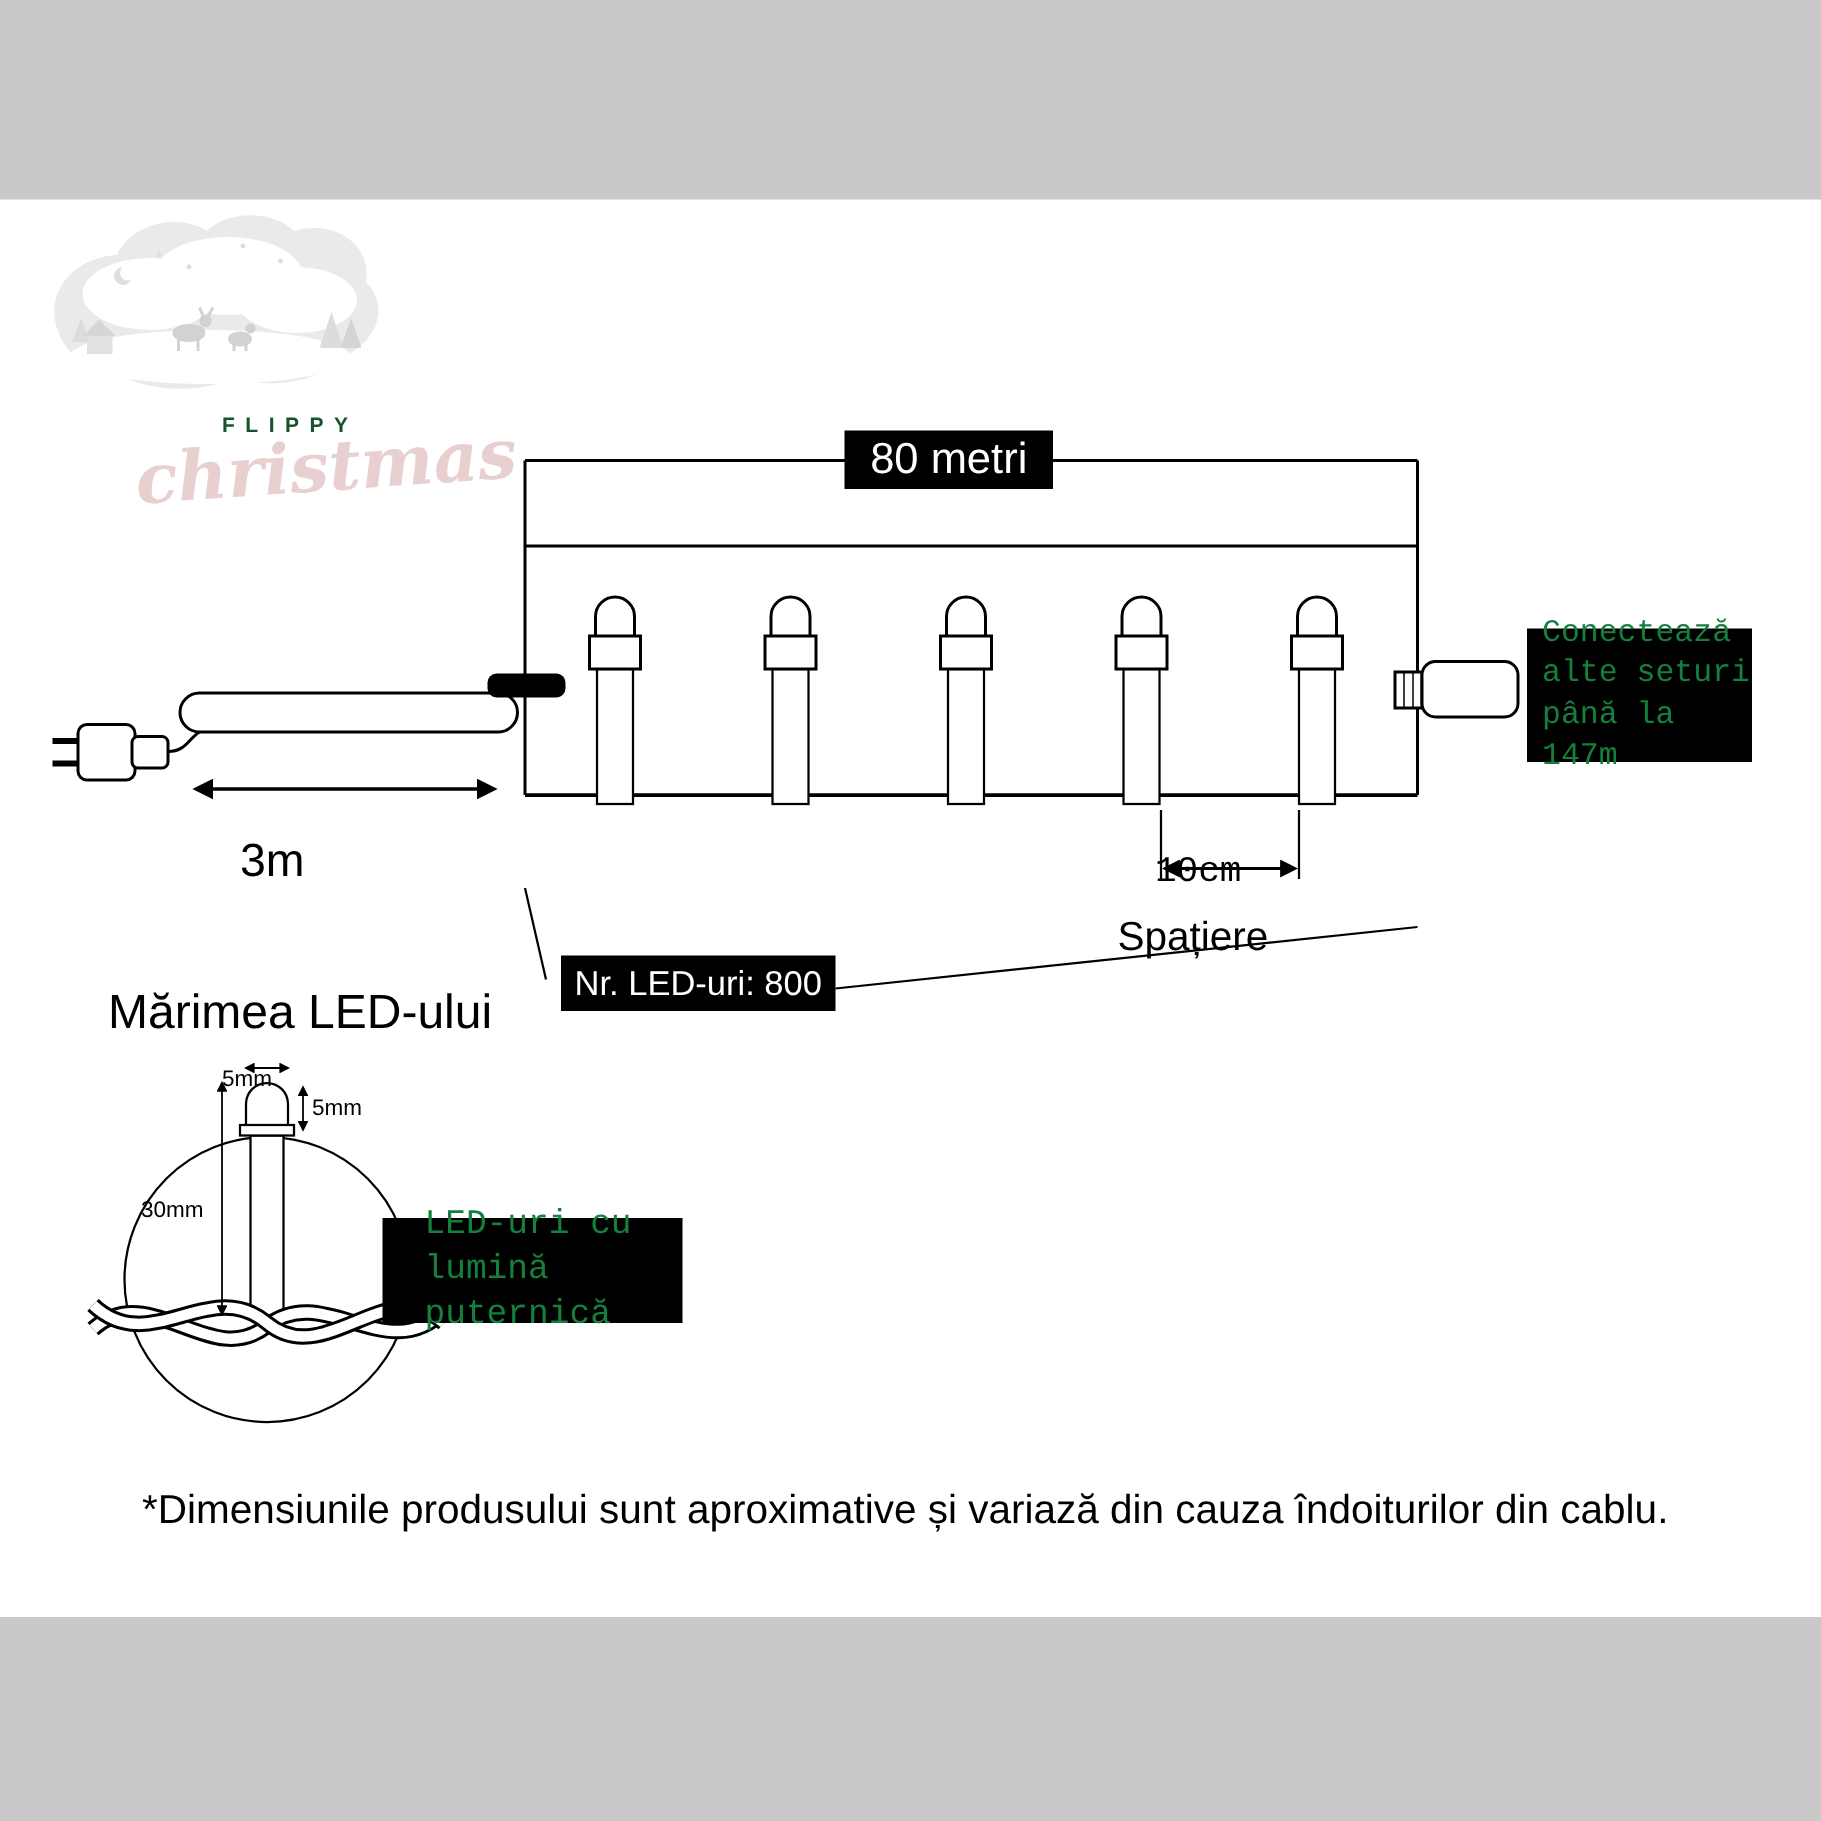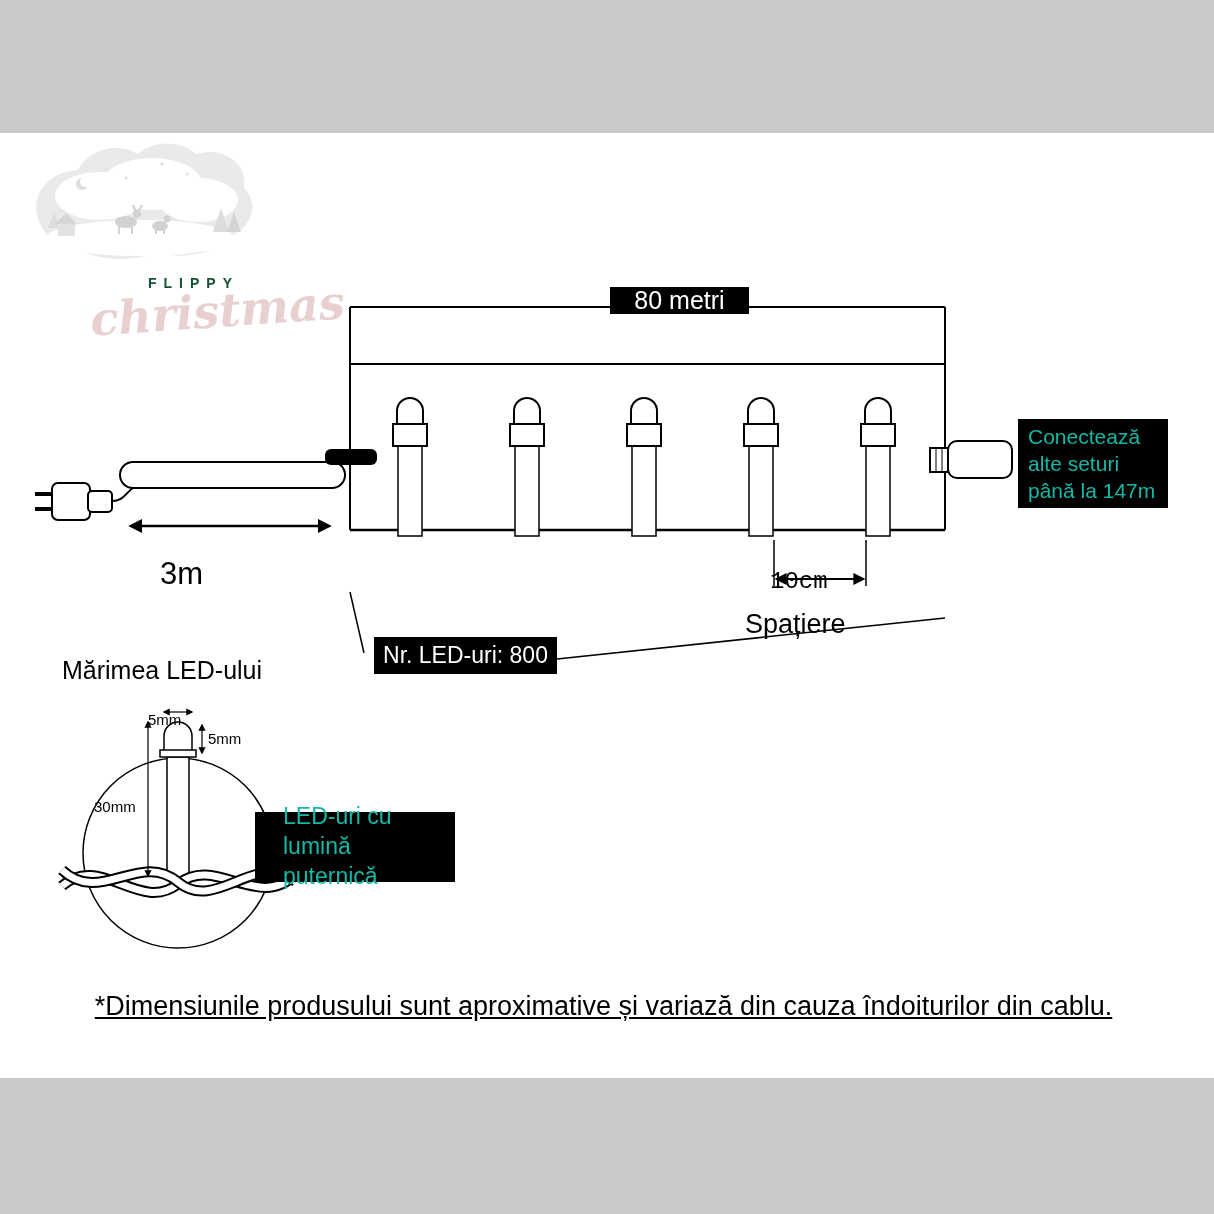--- a/index.html
+++ b/index.html
@@ -8,33 +8,33 @@
     background:#c9c9c9;font-family:"Liberation Sans",sans-serif;color:#000;
   }
   #canvas{position:absolute;left:0;top:133px;width:1214px;height:945px;background:#ffffff;}
   #diagram-svg{position:absolute;left:0;top:0;width:1214px;height:1214px;}
   .blackbox{
     position:absolute;background:#000;color:#fff;
     display:flex;align-items:center;justify-content:center;
     font-family:"Liberation Sans",sans-serif;box-sizing:border-box;
   }
   .blackbox-left{
-    position:absolute;background:#000;color:#14b8a6;box-sizing:border-box;
-    font-family:Liberation Sans, sans-serif;
+    position:absolute;background:#000;color:#15803d;box-sizing:border-box;
+    font-family:Liberation Mono, monospace;
     display:flex;flex-direction:column;justify-content:center;
   }
   .blackbox-left span{display:block;}
   .label{position:absolute;color:#000;}
   .center{margin-top:20px;}
   #page-title{
     position:absolute;left:0;top:180px;width:1214px;text-align:center;
     font-size:63px;font-weight:bold;letter-spacing:1px;
   }
   #footnote{
-    position:absolute;left:0;top:991px;width:1207px;text-align:center;font-size:27px;text-decoration:underline;
+    position:absolute;left:0;top:991px;width:1207px;text-align:center;font-size:27px;
   }
   #brand-flippy{
     position:absolute;left:148px;top:275px;font-size:14px;letter-spacing:7px;
     color:#14532d;font-weight:600;
   }
   #brand-christmas{
     position:absolute;left:90px;top:284px;font-size:46px;color:#e8d0d0;
     font-family:"DejaVu Serif",serif;font-style:italic;font-weight:bold;
     transform:rotate(-4deg);
   }
@@ -171,38 +171,38 @@
       <line x1="164" y1="712" x2="192" y2="712" marker-start="url(#arr)" marker-end="url(#arr)"></line>
       <line x1="202" y1="725" x2="202" y2="753" marker-start="url(#arr)" marker-end="url(#arr)"></line>
       <line x1="148" y1="722" x2="148" y2="876" marker-start="url(#arr)" marker-end="url(#arr)"></line>
     </g>
   </svg>
 
 
   <div id="brand-flippy">FLIPPY</div>
   <div id="brand-christmas">christmas</div>
 
-  <div class="blackbox" style="left:610px;top:287px;width:139px;height:27px;font-size:25px;">80 metri</div>
+  <div class="blackbox" style="left:563px;top:287px;width:139px;height:39px;font-size:29px;">80 metri</div>
 
 
   <div class="label center" style="left:160px;top:536px;width:140px;font-size:31px;">3m</div>
 
   <div class="label center" style="left:770px;top:548px;width:100px;font-size:24px;font-family:Liberation Mono, monospace;">10cm</div>
 
   <div class="label center" style="left:745px;top:589px;width:150px;font-size:27px;">Spațiere</div>
 
   <div class="blackbox-left" style="left:1018px;top:419px;width:150px;height:89px;font-size:21px;line-height:1.3;padding-left:10px;">
     <span>Conectează</span>
     <span>alte seturi</span>
     <span>până la 147m</span>
   </div>
 
   <div class="blackbox" style="left:374px;top:637px;width:183px;height:37px;font-size:23px;">Nr. LED-uri: 800</div>
 
-  <div class="label" style="left:62px;top:656px;font-size:25px;">Mărimea LED-ului</div>
+  <div class="label" style="left:72px;top:656px;font-size:32px;">Mărimea LED-ului</div>
 
   <div class="label center" style="left:148px;top:691px;width:60px;font-size:15px;">5mm</div>
 
   <div class="label" style="left:208px;top:730px;font-size:15px;">5mm</div>
 
   <div class="label" style="left:94px;top:798px;font-size:15px;">30mm</div>
 
   <div class="blackbox-left" style="left:255px;top:812px;width:200px;height:70px;font-size:23px;line-height:1.3;padding-left:28px;">
     <span>LED-uri cu lumină</span>
     <span>puternică</span>

